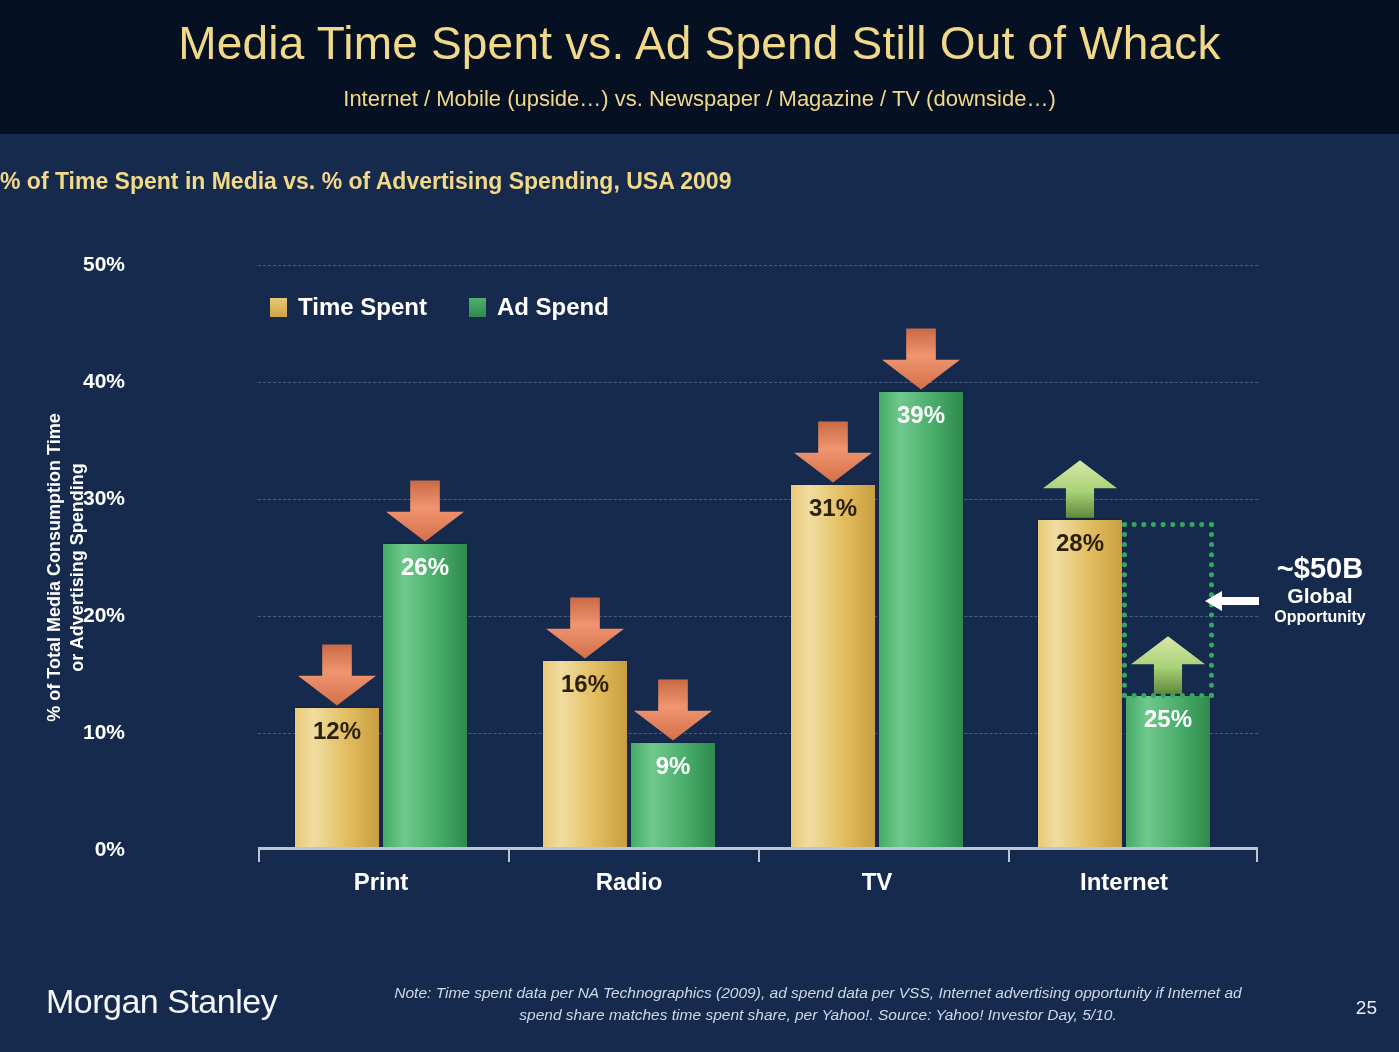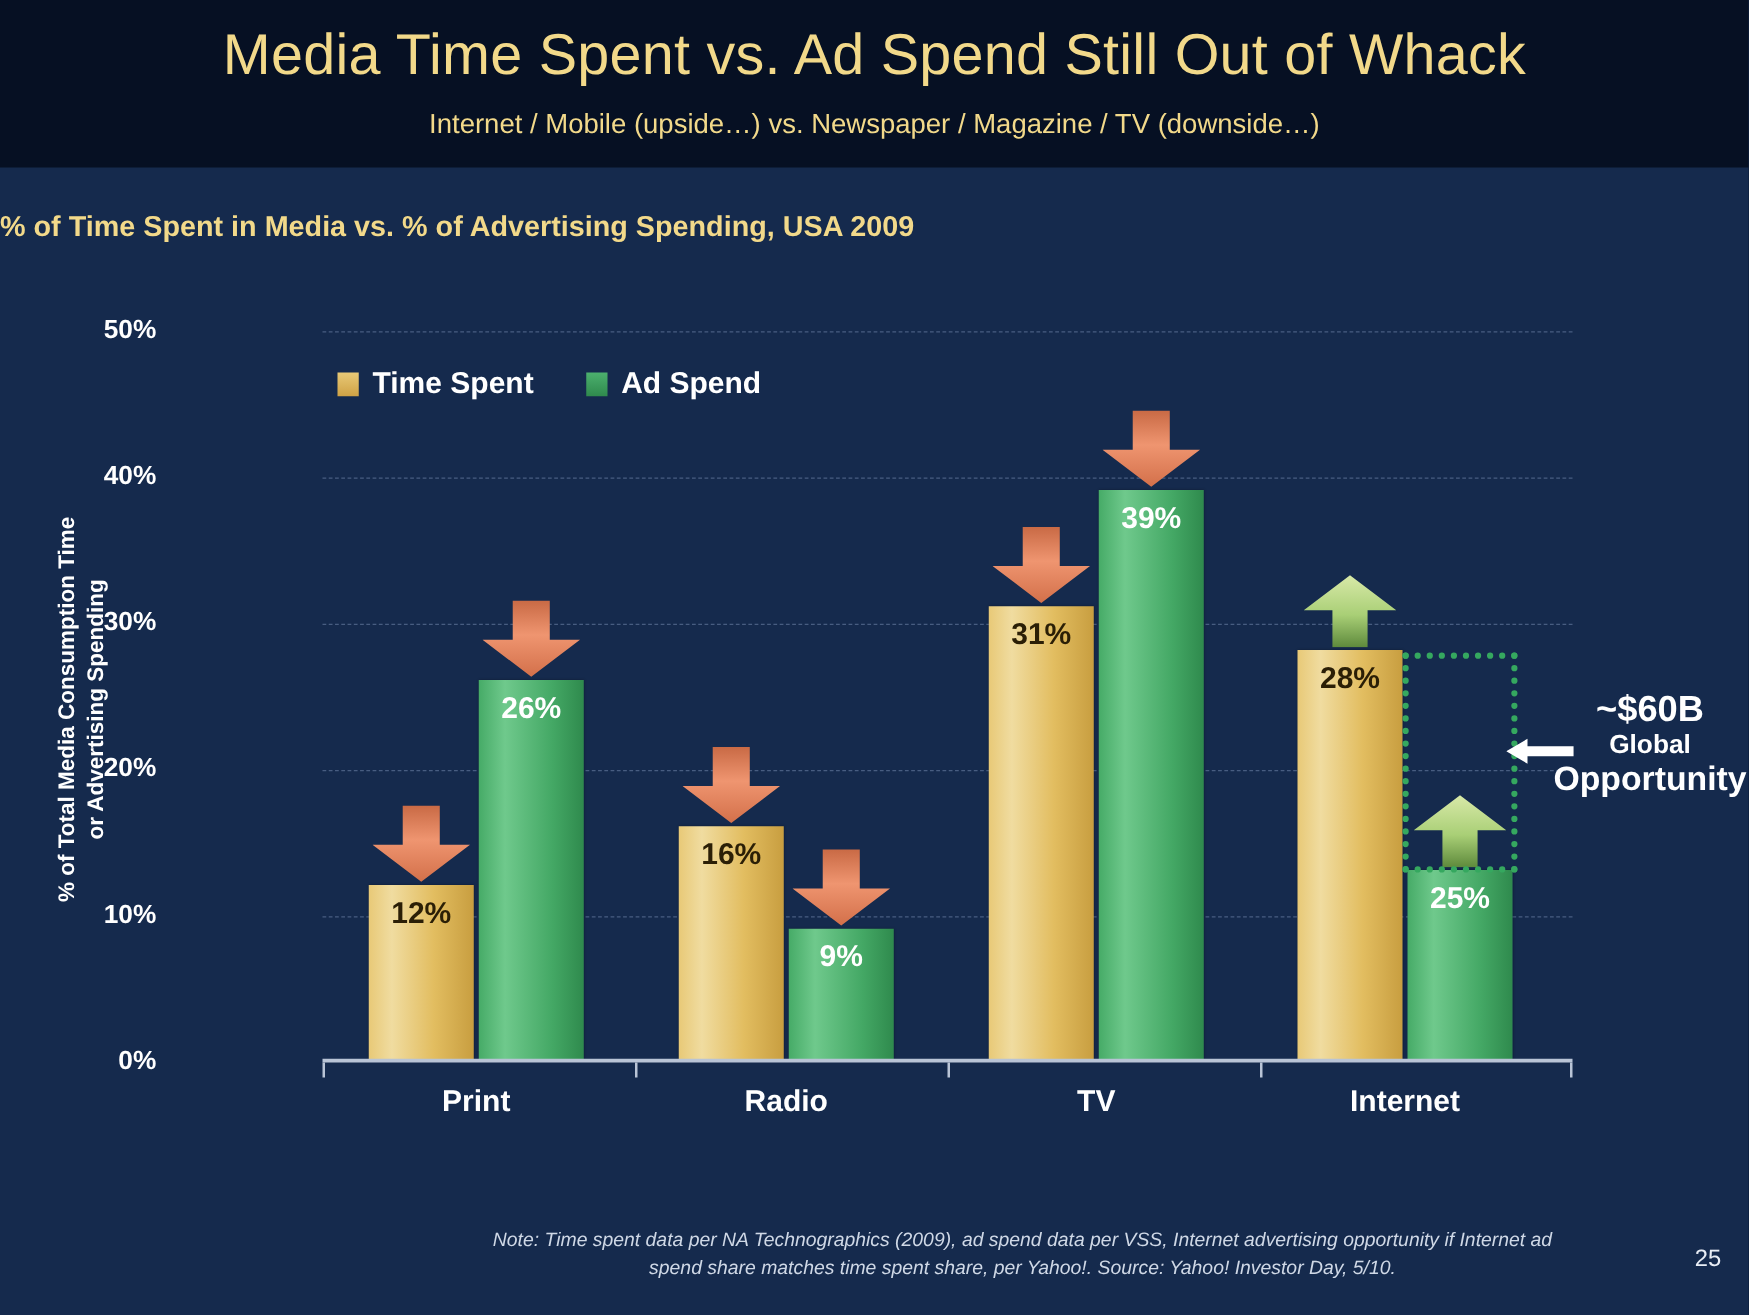--- a/index.html
+++ b/index.html
@@ -199,21 +199,21 @@
     left: 1240px;
     top: 552px;
     width: 160px;
     text-align: center;
     color: #ffffff;
     font-weight: bold;
     line-height: 1.12;
   }
   #opp-amount { font-size: 29px; display: block; }
   #opp-line1 { font-size: 21px; display: block; }
-  #opp-line2 { font-size: 27px; display: block; }
+  #opp-line2 { font-size: 16px; display: block; }
   #opp-arrow {
     position: absolute;
     left: 1205px;
     top: 588px;
   }
 
   
   #footer-note {
     position: absolute;
     left: 318px;
@@ -427,24 +427,25 @@
     </div>
   </div>
 
   <div id="opp-box" style="left: 1122px; top: 522.4px; width: 92px; height: 175.5px;"></div>
   <div id="opp-arrow">
     <svg width="54" height="26" viewBox="0 0 54 26" aria-hidden="true">
       <path d="M0 13 L17 3 L17 9 L54 9 L54 17 L17 17 L17 23 Z" fill="#ffffff"></path>
     </svg>
   </div>
   <div id="opp-text">
-    <span id="opp-amount">~$60B</span>
+    <span id="opp-amount">~$50B</span>
     <span id="opp-line1">Global</span>
     <span id="opp-line2">Opportunity</span>
   </div>
 
+  <div id="brand-logo">Morgan Stanley</div>
   <div id="footer-note">
     <div>Note: Time spent data per NA Technographics (2009), ad spend data per VSS, Internet advertising opportunity if Internet ad</div>
     <div>spend share matches time spent share, per Yahoo!. Source: Yahoo! Investor Day, 5/10.</div>
   </div>
   <div id="page-number">25</div>
 
 </div>
 
 </body></html>

